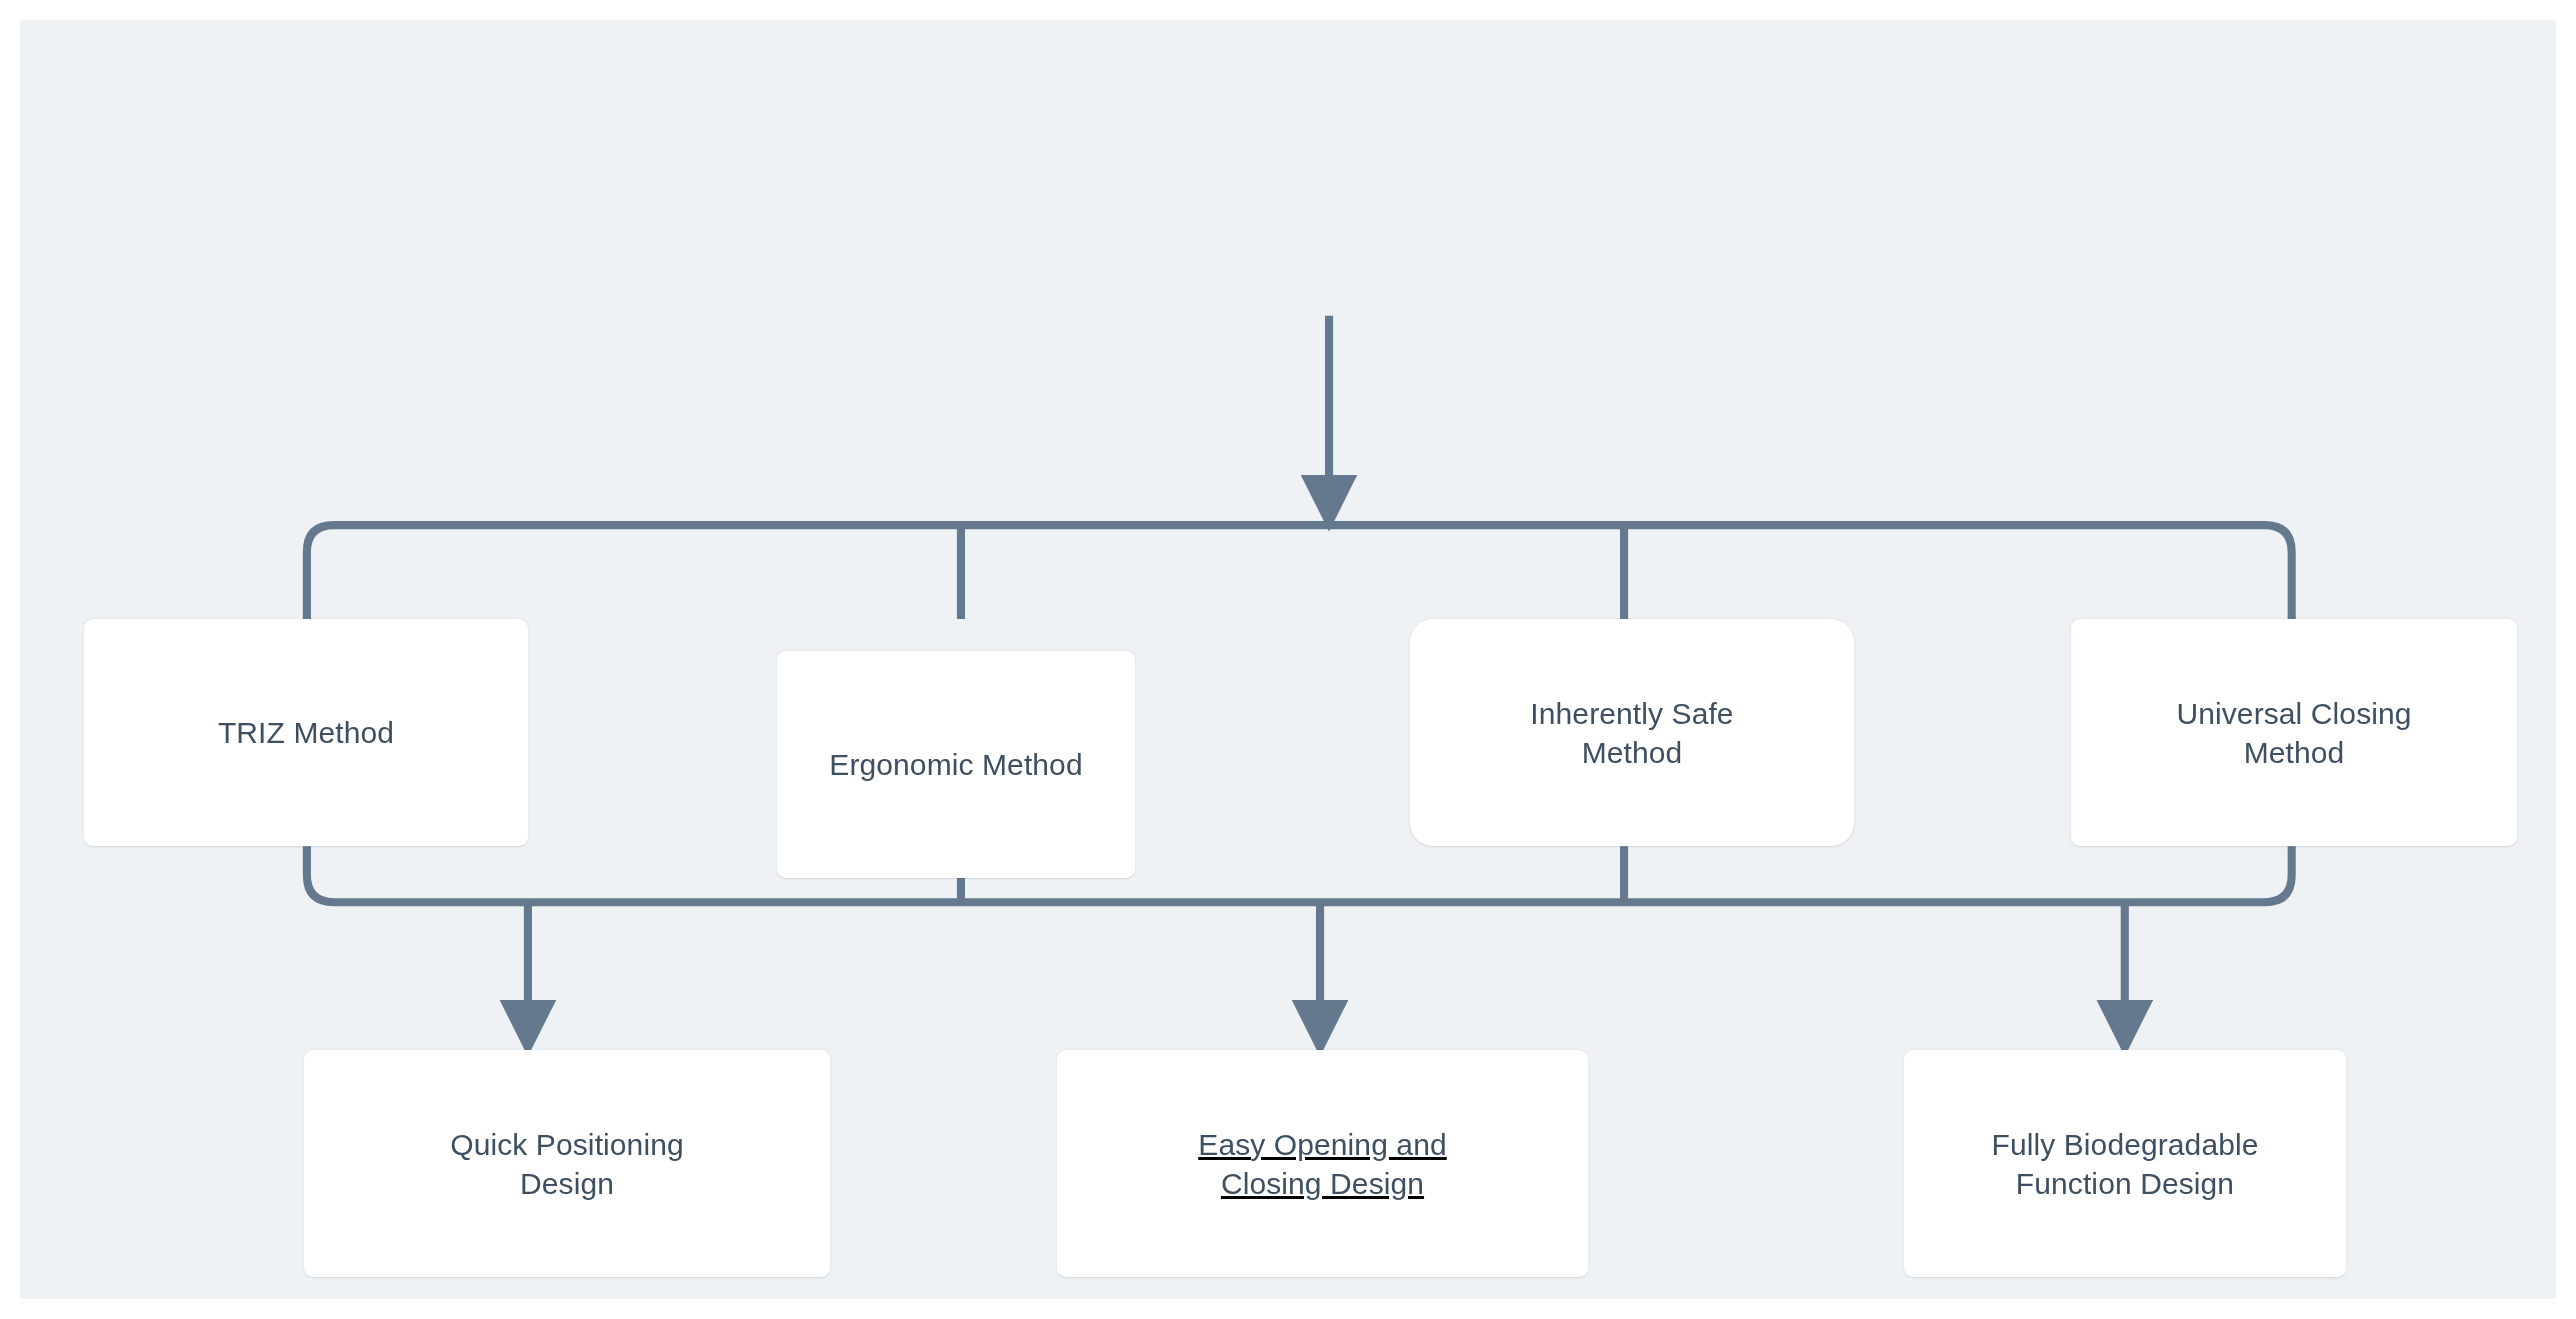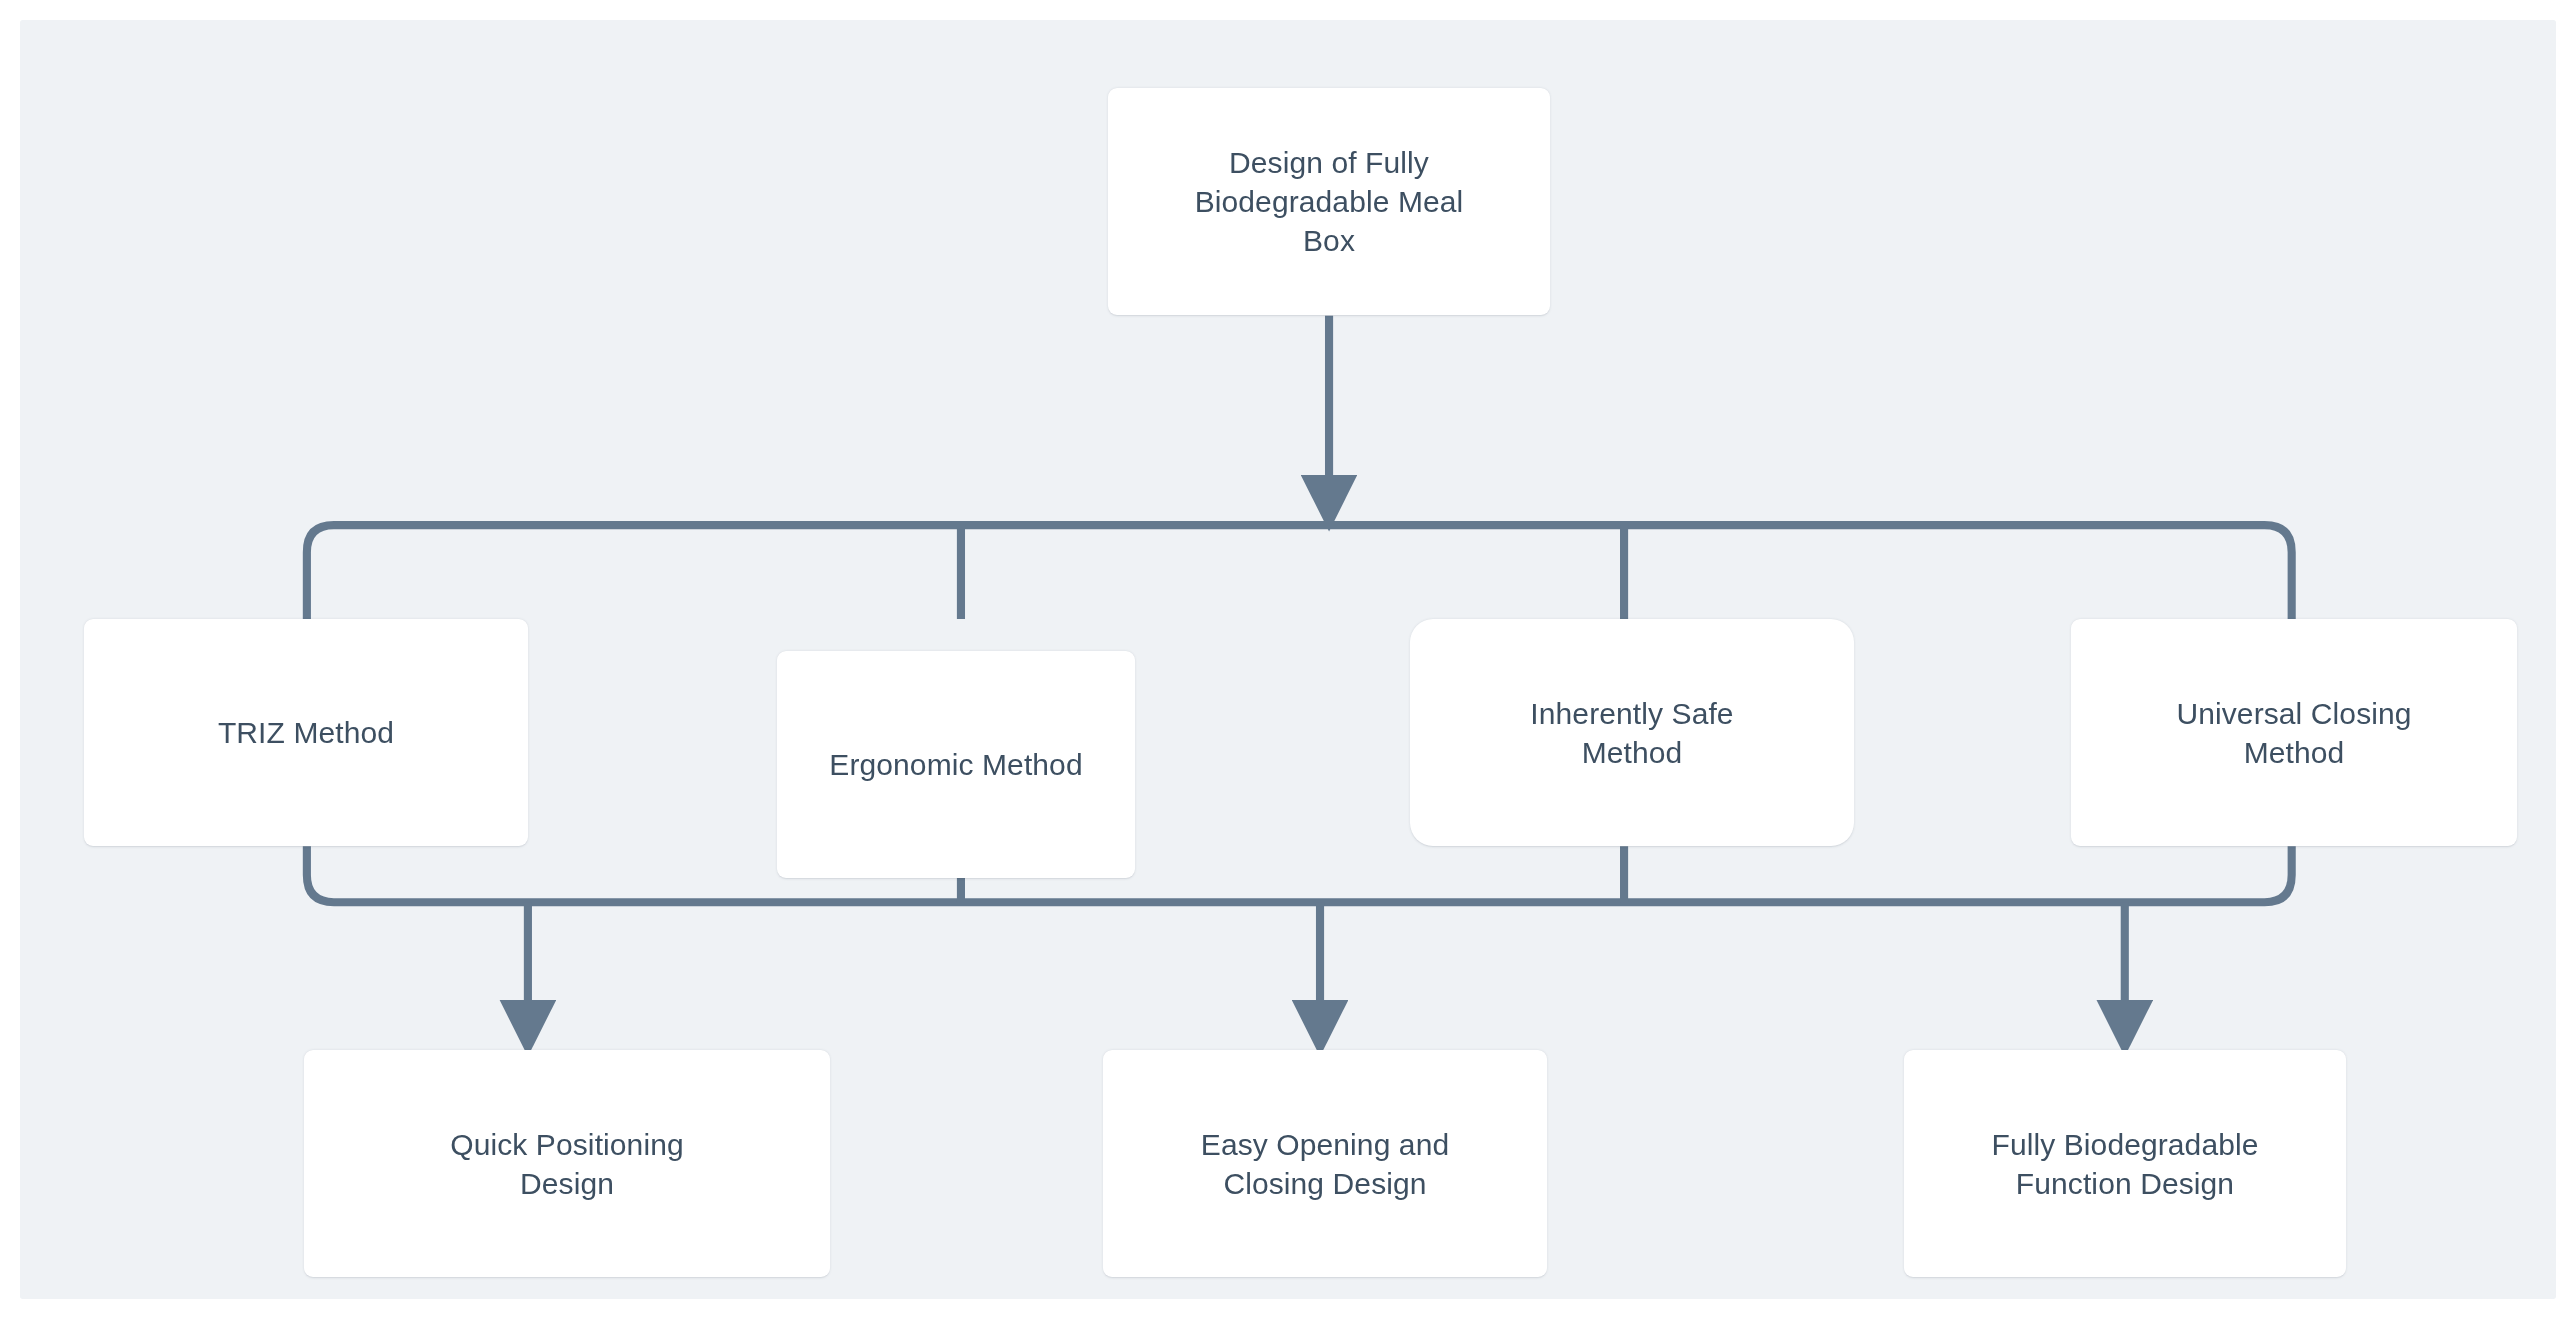--- a/index.html
+++ b/index.html
@@ -63,21 +63,21 @@
     width: 442px;
     height: 227px;
   }
   
   #node-triz        { left: 84px;   top: 619px; width: 444px; height: 227px; }
   #node-ergonomic   { left: 749px;  top: 651px; width: 358px; height: 227px; margin-left: 28px; }
   #node-safe        { left: 1410px; top: 619px; width: 444px; height: 227px; border-radius: 23px; }
   #node-universal   { left: 2071px; top: 619px; width: 446px; height: 227px; }
   
   #node-quick       { left: 304px;  top: 1050px; width: 526px; height: 227px; }
-  #node-easy        { left: 1103px; top: 1050px; width: 444px; height: 227px; }
+  #node-easy        { left: 1057px; top: 1050px; width: 531px; height: 227px; text-decoration: underline; }
   #node-fully       { left: 1904px; top: 1050px; width: 442px; height: 227px; }
 </style>
 </head>
 <body>
 
 <div id="diagram-root">
   <div id="canvas"></div>
 
   <svg id="edge-layer" viewBox="0 0 2855 1462" width="2576" height="1319" xmlns="http://www.w3.org/2000/svg">
     <defs>
@@ -99,25 +99,20 @@
 
       <path d="M 1065 938 L 1065 1000"></path>
       <path d="M 1800 938 L 1800 1000"></path>
 
       <path d="M 585 1000 L 585 1158" marker-end="url(#arrowhead)"></path>
       <path d="M 1463 1000 L 1463 1158" marker-end="url(#arrowhead)"></path>
       <path d="M 2355 1000 L 2355 1158" marker-end="url(#arrowhead)"></path>
     </g>
   </svg>
 
-  <div class="node" id="node-root-box">
-    <span class="node-label">Design of Fully
-Biodegradable Meal
-Box</span>
-  </div>
 
   <div class="node" id="node-triz">
     <span class="node-label">TRIZ Method</span>
   </div>
   <div class="node" id="node-ergonomic">
     <span class="node-label">Ergonomic Method</span>
   </div>
   <div class="node" id="node-safe">
     <span class="node-label">Inherently Safe
 Method</span>

